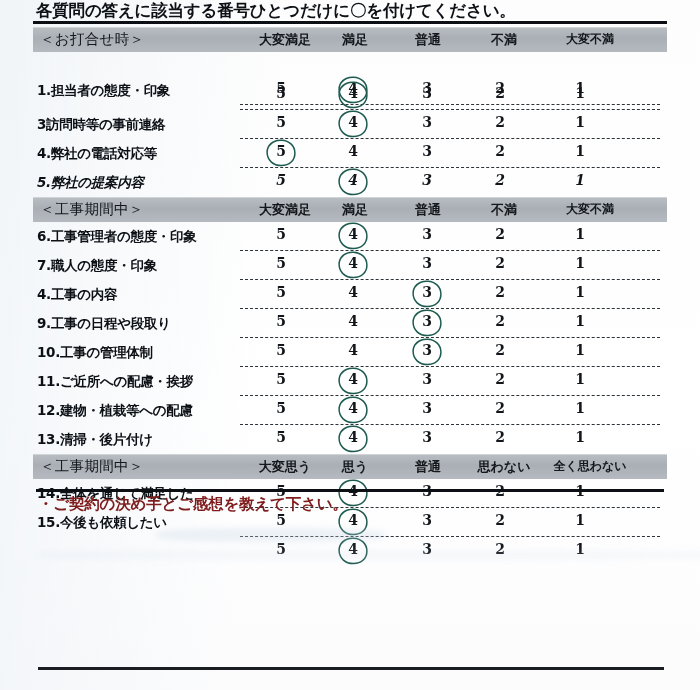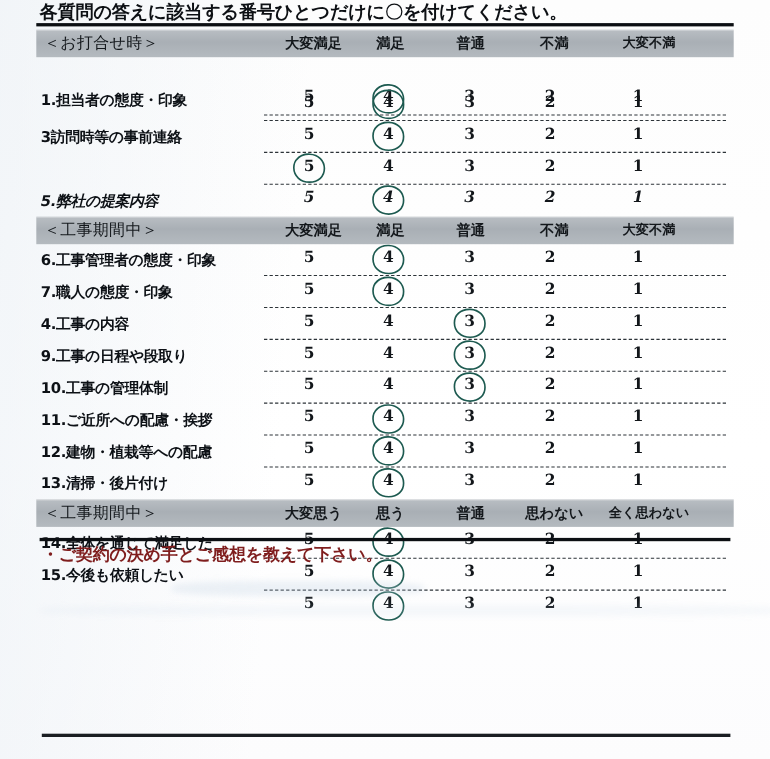--- a/index.html
+++ b/index.html
@@ -228,20 +228,21 @@
       <div class="opt" style="left: 467px;">2</div>
       <div class="opt" style="left: 547px;">1</div>
       <div class="ink-circle" style="left: 320px;">
         <svg viewBox="0 0 34 30" width="34" height="30">
           <path d="M17.2 2.2 C8.6 2.0 3.0 7.4 3.1 14.6 C3.2 22.0 9.0 27.6 17.4 27.6 C25.4 27.6 31.0 22.4 30.9 15.0 C30.8 8.0 25.6 2.6 17.6 2.2 C13.0 2.0 8.4 3.6 5.6 7.2" fill="none" stroke="#1d5a50" stroke-width="1.5" stroke-linecap="round"></path>
         </svg>
       </div>
       <div class="dash"></div>
     </div>
     <div class="qrow" style="top: 139px;">
+      <div class="qlabel">4.弊社の電話対応等</div>
       <div class="opt" style="left: 248px;">5</div>
       <div class="opt" style="left: 320px;">4</div>
       <div class="opt" style="left: 394px;">3</div>
       <div class="opt" style="left: 467px;">2</div>
       <div class="opt" style="left: 547px;">1</div>
       <div class="ink-circle" style="left: 248px;">
         <svg viewBox="0 0 34 30" width="34" height="30">
           <path d="M17.2 2.2 C8.6 2.0 3.0 7.4 3.1 14.6 C3.2 22.0 9.0 27.6 17.4 27.6 C25.4 27.6 31.0 22.4 30.9 15.0 C30.8 8.0 25.6 2.6 17.6 2.2 C13.0 2.0 8.4 3.6 5.6 7.2" fill="none" stroke="#1d5a50" stroke-width="1.5" stroke-linecap="round"></path>
         </svg>
       </div>

